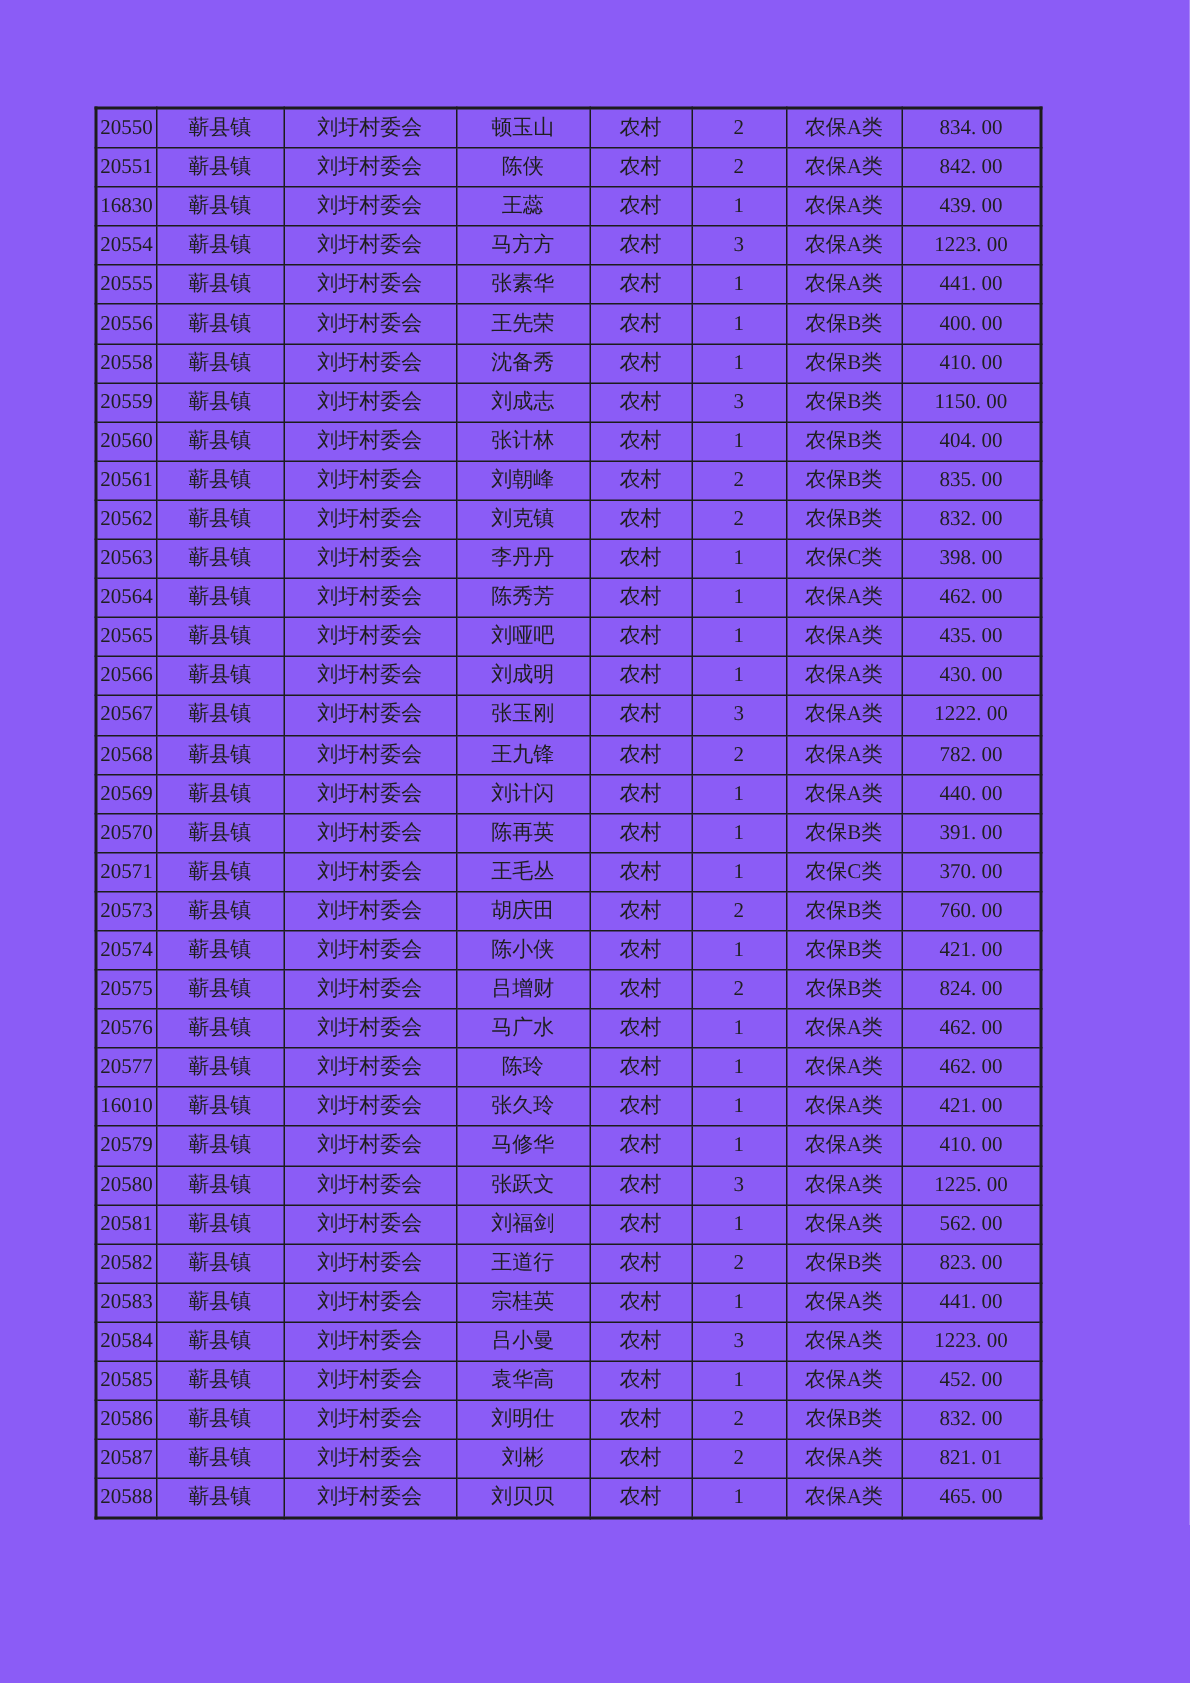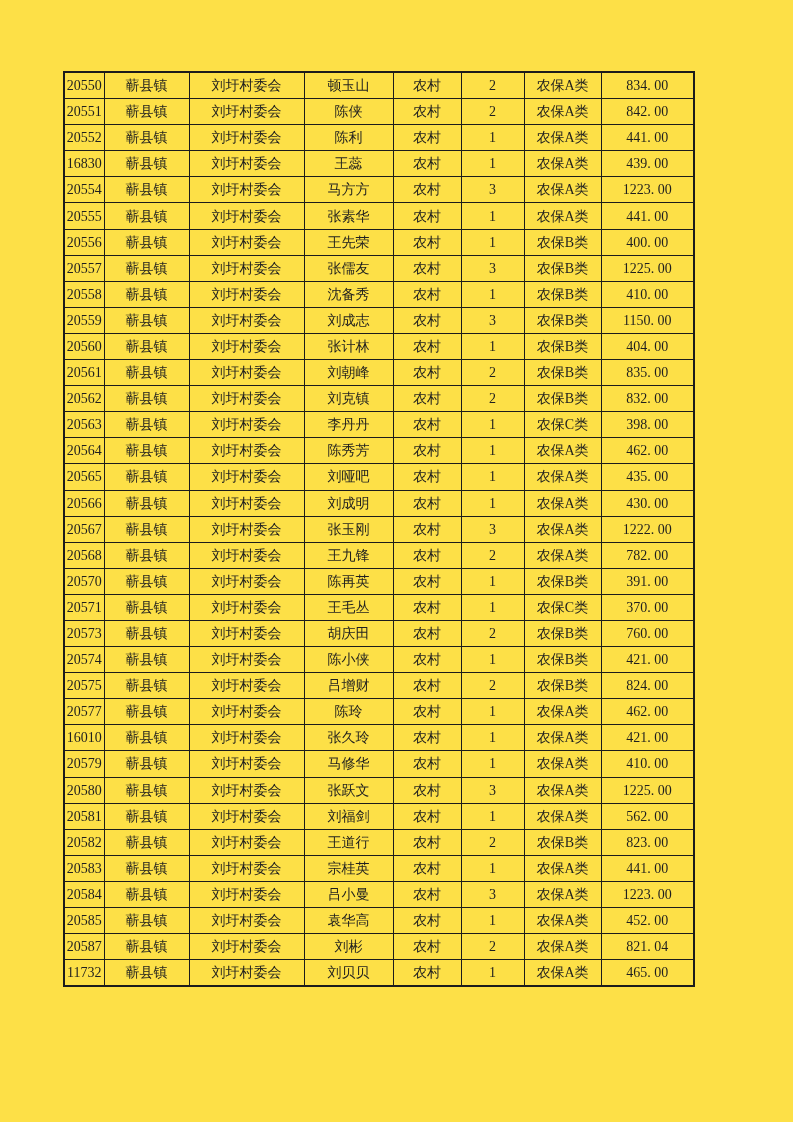--- a/index.html
+++ b/index.html
@@ -11,21 +11,21 @@
     height: 1122px;
     background: #ffffff;
     position: relative;
     font-family: "Liberation Serif", "DejaVu Serif", serif;
   }
   .page {
     position: absolute;
     left: 0; top: 0;
     width: 793px;
     height: 1122px;
-    background: #fde047;
+    background: #8b5cf6;
   }
   table.doc-table {
     position: absolute;
     left: 63px;
     top: 71px;
     width: 630px;
     border-collapse: collapse;
     table-layout: fixed;
     border: 2px solid #1c1c1c;
   }
@@ -72,78 +72,58 @@
           <td>20551</td>
           <td>蕲县镇</td>
           <td>刘圩村委会</td>
           <td>陈侠</td>
           <td>农村</td>
           <td>2</td>
           <td>农保A类</td>
           <td>842. 00</td>
         </tr>
         <tr>
-          <td>20552</td>
-          <td>蕲县镇</td>
-          <td>刘圩村委会</td>
-          <td>陈利</td>
+          <td>16830</td>
+          <td>蕲县镇</td>
+          <td>刘圩村委会</td>
+          <td>王蕊</td>
+          <td>农村</td>
+          <td>1</td>
+          <td>农保A类</td>
+          <td>439. 00</td>
+        </tr>
+        <tr>
+          <td>20554</td>
+          <td>蕲县镇</td>
+          <td>刘圩村委会</td>
+          <td>马方方</td>
+          <td>农村</td>
+          <td>3</td>
+          <td>农保A类</td>
+          <td>1223. 00</td>
+        </tr>
+        <tr>
+          <td>20555</td>
+          <td>蕲县镇</td>
+          <td>刘圩村委会</td>
+          <td>张素华</td>
           <td>农村</td>
           <td>1</td>
           <td>农保A类</td>
           <td>441. 00</td>
         </tr>
         <tr>
-          <td>16830</td>
-          <td>蕲县镇</td>
-          <td>刘圩村委会</td>
-          <td>王蕊</td>
-          <td>农村</td>
-          <td>1</td>
-          <td>农保A类</td>
-          <td>439. 00</td>
-        </tr>
-        <tr>
-          <td>20554</td>
-          <td>蕲县镇</td>
-          <td>刘圩村委会</td>
-          <td>马方方</td>
-          <td>农村</td>
-          <td>3</td>
-          <td>农保A类</td>
-          <td>1223. 00</td>
-        </tr>
-        <tr>
-          <td>20555</td>
-          <td>蕲县镇</td>
-          <td>刘圩村委会</td>
-          <td>张素华</td>
-          <td>农村</td>
-          <td>1</td>
-          <td>农保A类</td>
-          <td>441. 00</td>
-        </tr>
-        <tr>
           <td>20556</td>
           <td>蕲县镇</td>
           <td>刘圩村委会</td>
           <td>王先荣</td>
           <td>农村</td>
           <td>1</td>
           <td>农保B类</td>
           <td>400. 00</td>
-        </tr>
-        <tr>
-          <td>20557</td>
-          <td>蕲县镇</td>
-          <td>刘圩村委会</td>
-          <td>张儒友</td>
-          <td>农村</td>
-          <td>3</td>
-          <td>农保B类</td>
-          <td>1225. 00</td>
         </tr>
         <tr>
           <td>20558</td>
           <td>蕲县镇</td>
           <td>刘圩村委会</td>
           <td>沈备秀</td>
           <td>农村</td>
           <td>1</td>
           <td>农保B类</td>
           <td>410. 00</td>
@@ -242,20 +222,30 @@
           <td>20568</td>
           <td>蕲县镇</td>
           <td>刘圩村委会</td>
           <td>王九锋</td>
           <td>农村</td>
           <td>2</td>
           <td>农保A类</td>
           <td>782. 00</td>
         </tr>
         <tr>
+          <td>20569</td>
+          <td>蕲县镇</td>
+          <td>刘圩村委会</td>
+          <td>刘计闪</td>
+          <td>农村</td>
+          <td>1</td>
+          <td>农保A类</td>
+          <td>440. 00</td>
+        </tr>
+        <tr>
           <td>20570</td>
           <td>蕲县镇</td>
           <td>刘圩村委会</td>
           <td>陈再英</td>
           <td>农村</td>
           <td>1</td>
           <td>农保B类</td>
           <td>391. 00</td>
         </tr>
         <tr>
@@ -292,20 +282,30 @@
           <td>20575</td>
           <td>蕲县镇</td>
           <td>刘圩村委会</td>
           <td>吕增财</td>
           <td>农村</td>
           <td>2</td>
           <td>农保B类</td>
           <td>824. 00</td>
         </tr>
         <tr>
+          <td>20576</td>
+          <td>蕲县镇</td>
+          <td>刘圩村委会</td>
+          <td>马广水</td>
+          <td>农村</td>
+          <td>1</td>
+          <td>农保A类</td>
+          <td>462. 00</td>
+        </tr>
+        <tr>
           <td>20577</td>
           <td>蕲县镇</td>
           <td>刘圩村委会</td>
           <td>陈玲</td>
           <td>农村</td>
           <td>1</td>
           <td>农保A类</td>
           <td>462. 00</td>
         </tr>
         <tr>
@@ -382,31 +382,41 @@
           <td>20585</td>
           <td>蕲县镇</td>
           <td>刘圩村委会</td>
           <td>袁华高</td>
           <td>农村</td>
           <td>1</td>
           <td>农保A类</td>
           <td>452. 00</td>
         </tr>
         <tr>
+          <td>20586</td>
+          <td>蕲县镇</td>
+          <td>刘圩村委会</td>
+          <td>刘明仕</td>
+          <td>农村</td>
+          <td>2</td>
+          <td>农保B类</td>
+          <td>832. 00</td>
+        </tr>
+        <tr>
           <td>20587</td>
           <td>蕲县镇</td>
           <td>刘圩村委会</td>
           <td>刘彬</td>
           <td>农村</td>
           <td>2</td>
           <td>农保A类</td>
-          <td>821. 04</td>
-        </tr>
-        <tr>
-          <td>11732</td>
+          <td>821. 01</td>
+        </tr>
+        <tr>
+          <td>20588</td>
           <td>蕲县镇</td>
           <td>刘圩村委会</td>
           <td>刘贝贝</td>
           <td>农村</td>
           <td>1</td>
           <td>农保A类</td>
           <td>465. 00</td>
         </tr>
       </tbody>
   </table>

